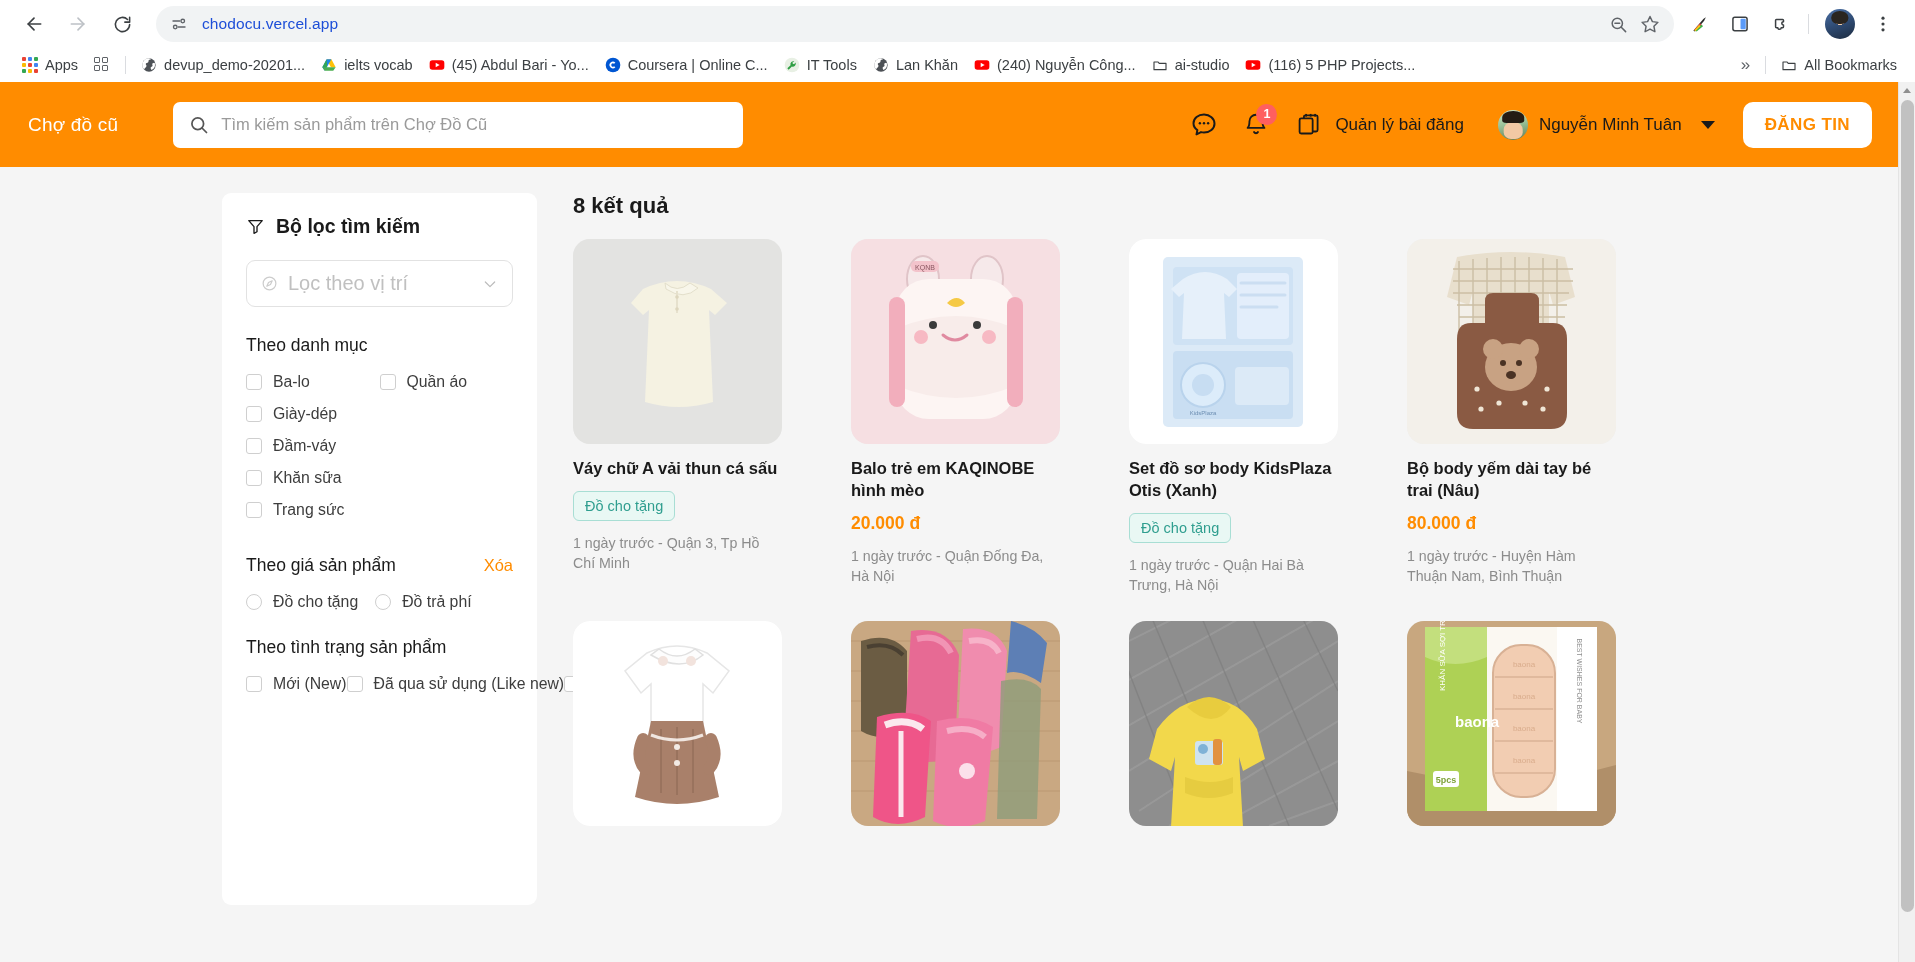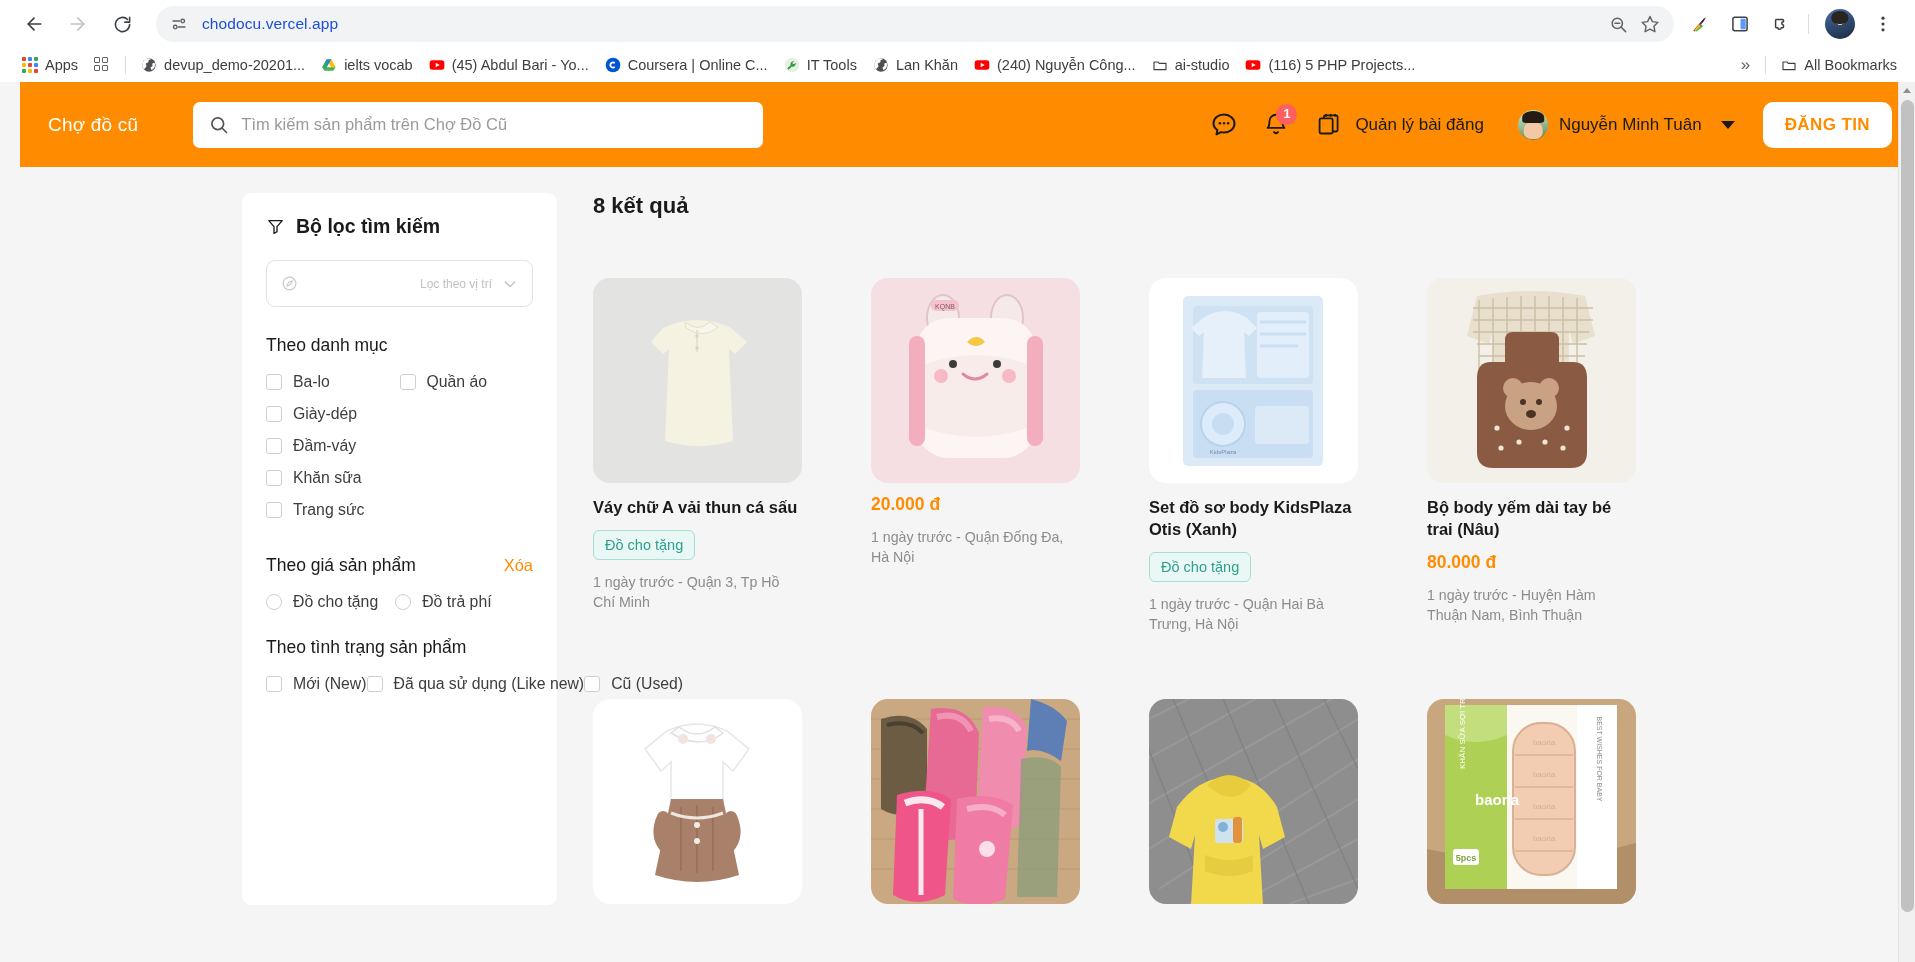--- a/index.html
+++ b/index.html
@@ -102,21 +102,20 @@
   .fav-grid { display:grid; grid-template-columns:repeat(2,6px); grid-template-rows:repeat(2,6px); gap:2px; }
   .fav-grid i { display:block; width:6px; height:6px; border:1.6px solid #5f6368; border-radius:1px; }
 
   
   .viewport {
     position: relative;
     width: 1915px;
     height: 880px;
     background: #f5f5f5;
     overflow: hidden;
-    padding-left: 20px;
   }
   .page { width: 1898px; height: 880px; overflow: hidden; background:#f5f5f5; }
 
   
   .site-header {
     height: 85px;
     background: #ff8c00;
     display: flex;
     align-items: center;
     padding: 0 26px 0 28px;
@@ -215,21 +214,21 @@
 
   .loc-select {
     height: 47px;
     border: 1px solid #e2e2e2;
     border-radius: 9px;
     display: flex; align-items: center;
     padding: 0 14px;
     gap: 10px;
     margin-bottom: 28px;
   }
-  .loc-select .loc-text { font-size: 12px; color: #c0c0c0; flex:1 1 auto;text-align:right; }
+  .loc-select .loc-text { font-size: 20px; color: #c0c0c0; flex:1 1 auto; }
 
   .group-title {
     font-size: 17.5px; color: #1a1a1a;
     margin-bottom: 13px;
     display:flex; align-items:baseline; justify-content: space-between;
   }
   .clear-link { font-size: 16.5px; color: #ff8c00; }
 
   .cat-grid { display: grid; grid-template-columns: 1fr 1fr; row-gap: 6px; }
   .opt { display: flex; align-items: center; gap: 11px; padding: 4px 0; }
@@ -253,21 +252,21 @@
   .results-count {
     font-size: 22px; font-weight: 700; color: #1a1a1a;
     margin-bottom: 20px;
   }
   .grid {
     display: grid;
     grid-template-columns: repeat(4, 209px);
     column-gap: 69px;
     row-gap: 26px;
   }
-  .card { width: 209px; margin-top: 39px; }
+  .card { width: 209px; }
   .thumb {
     width: 209px; height: 205px;
     border-radius: 17px;
     overflow: hidden;
     background: #eee;
     position: relative;
   }
   .thumb svg { display:block; width:100%; height:100%; }
   .card-title {
     margin-top: 14px;
@@ -721,20 +720,21 @@
                   <path d="M92 96 q12 10 24 0" stroke="#e08aa0" stroke-width="3" fill="none" stroke-linecap="round"></path>
                   <circle cx="82" cy="86" r="4" fill="#3b3b3b"></circle>
                     <circle cx="126" cy="86" r="4" fill="#3b3b3b"></circle>
                   <circle cx="70" cy="98" r="7" fill="#f7b9c3"></circle>
                     <circle cx="138" cy="98" r="7" fill="#f7b9c3"></circle>
                   <path d="M96 64 q10 -10 18 0 q-9 8 -18 0z" fill="#f5c945"></path>
                   <rect x="60" y="22" width="28" height="11" rx="5" fill="#f3c3cb"></rect>
                   <text x="74" y="31" font-size="7" fill="#8a5660" text-anchor="middle" font-family="sans-serif">KQNB</text>
                 </svg>
               </div>
+              <div class="card-title">Balo trẻ em KAQINOBE hình mèo</div>
               <div class="price">20.000 đ</div>
               <div class="meta">1 ngày trước - Quận Đống Đa, Hà Nội</div>
             </div>
 
             <div class="card">
               <div class="thumb">
                 <svg viewBox="0 0 209 205" preserveAspectRatio="xMidYMid slice">
                   <rect width="209" height="205" fill="#ffffff"></rect>
                   <rect x="34" y="18" width="140" height="170" rx="5" fill="#dceaf7"></rect>
                   <rect x="44" y="28" width="120" height="78" rx="4" fill="#cfe2f4"></rect>

